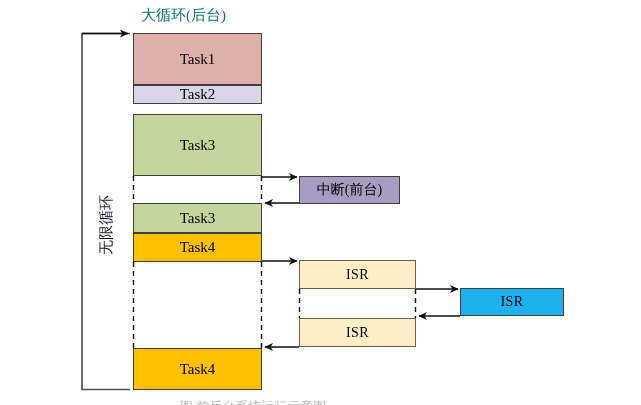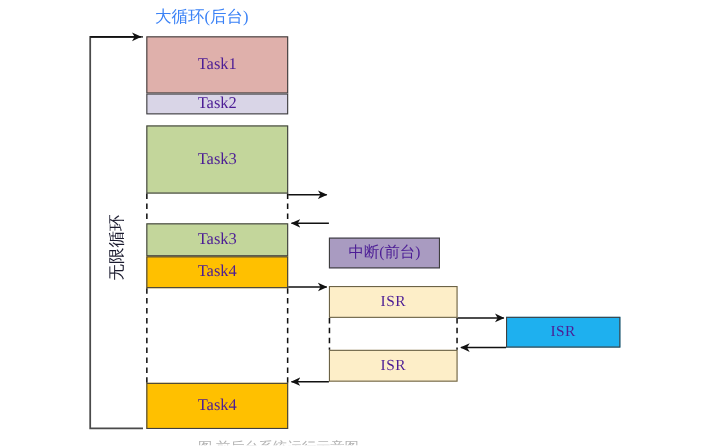--- a/index.html
+++ b/index.html
@@ -9,46 +9,45 @@
     font-family:"Liberation Serif","DejaVu Serif",serif;
     overflow:hidden;
     position:relative;
   }
   #stage{position:absolute;left:0;top:0;width:641px;height:405px;}
 
   .box{
     position:absolute;
     box-sizing:border-box;
     display:flex;align-items:center;justify-content:center;
-    color:#4c1d95;
+    color:#000000;
     white-space:nowrap;
   }
   .task-box{
     border:1px solid #3f3f3f;
     font-size:15px;
   }
   .isr-box{
     border:1px solid #6b6246;
     font-size:14px;
     letter-spacing:.4px;
   }
   .isr-nested{
     border:1px solid #3f3f3f;
     font-size:14px;
     letter-spacing:.4px;
   }
   .int-box{
     border:1px solid #3f3f3f;
     font-size:14px;
-    margin-top:40px;
   }
   .label{
     position:absolute;
     font-size:15px;
-    color:#3b82f6;
+    color:#0f766e;
     white-space:nowrap;
   }
   .vlabel{
     position:absolute;
     font-size:15px;
     color:#1a1a2e;
     white-space:nowrap;
     transform-origin:0 0;
   }
   svg.overlay{position:absolute;left:0;top:0;width:641px;height:405px;pointer-events:none;}

